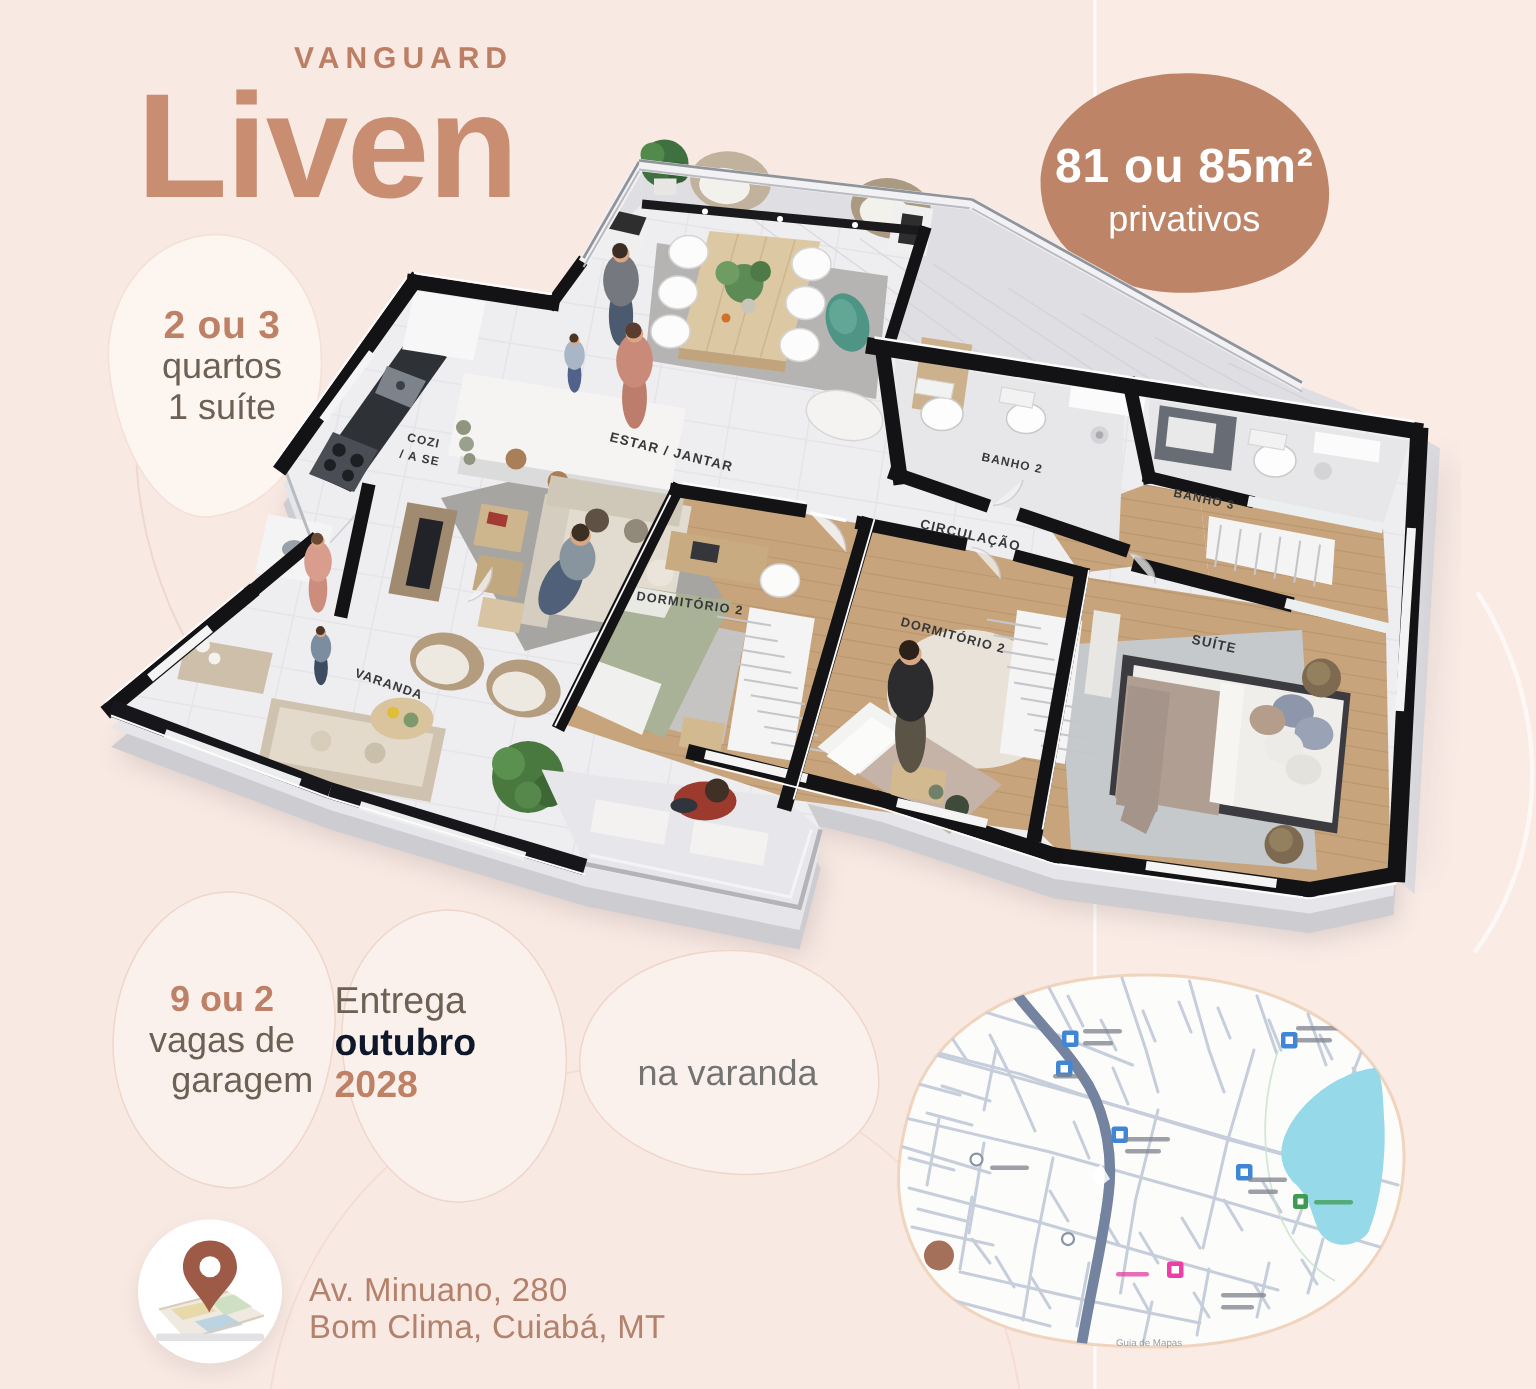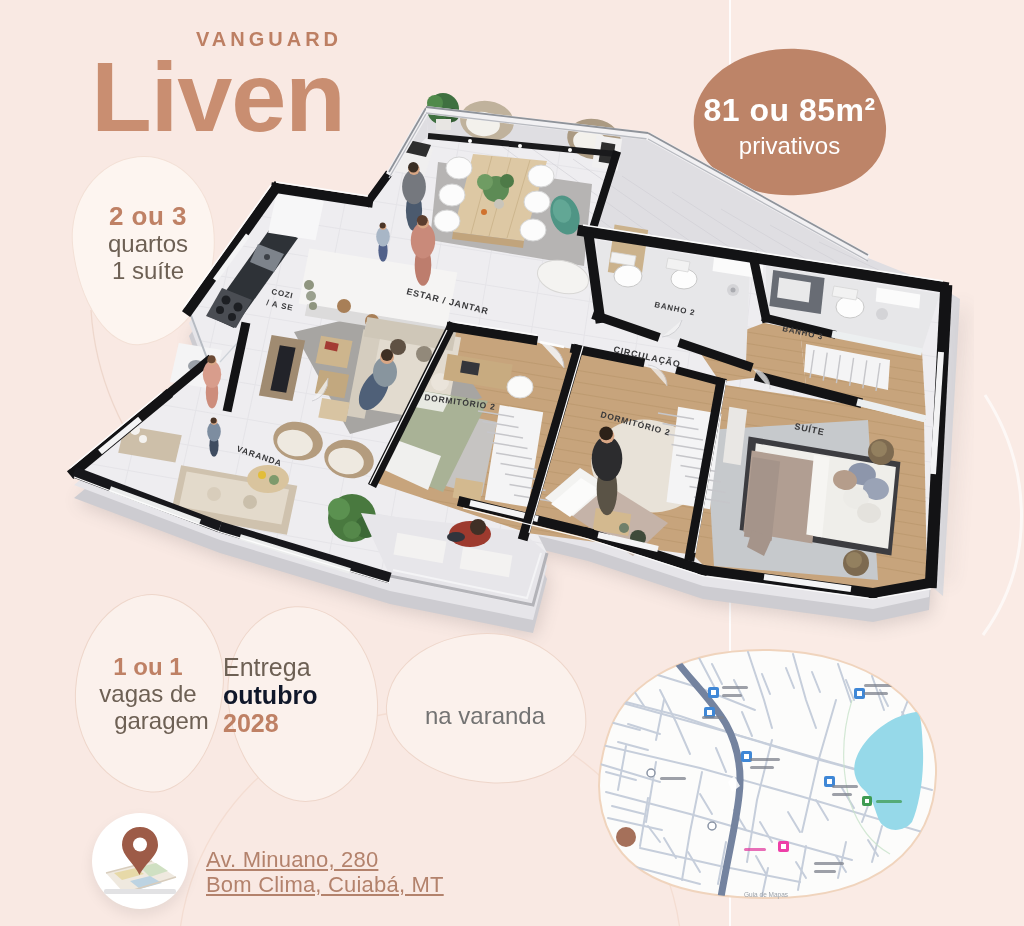--- a/index.html
+++ b/index.html
@@ -582,21 +582,21 @@
       <ellipse cx="607" cy="489.2" rx="10.3" ry="26.1" fill="#5a5346"></ellipse>
       <ellipse cx="607" cy="458.6" rx="15.3" ry="22.5" fill="#2c2c2e"></ellipse>
       <circle cx="607" cy="436.1" r="7.4" fill="#d9a785"></circle>
       <circle cx="606.1" cy="433.4" r="6.8" fill="#2c2118"></circle>
     </g>
 </svg>
 
 <div class="abs" style="left:75px;top:594px;width:146px;height:196px;background:#fbf1ec;border:1.5px solid #eed6ca;border-radius:50% 50% 44% 56% / 50% 44% 56% 50%;transform:rotate(4deg);"></div>
 
 <div class="abs" style="left:62px;top:655px;width:172px;text-align:center;line-height:24px;">
-<span style="font-size:24px;font-weight:bold;color:#bf8165;">1 ou 1</span><br>
+<span style="font-size:24px;font-weight:bold;color:#bf8165;">9 ou 2</span><br>
 <span style="font-size:24px;color:#6d6054;">vagas de</span><br>
 <span style="font-size:24px;color:#6d6054;margin-left:27px;">garagem</span>
 </div>
 
 <div class="abs" style="left:228px;top:606px;width:148px;height:194px;background:#fbf1ec;border:1.5px solid #eed6ca;border-radius:48% 52% 50% 50% / 44% 50% 50% 56%;transform:rotate(-3deg);"></div>
 
 <div class="abs" style="left:223px;top:655px;width:158px;text-align:left;line-height:25px;">
 <span style="font-size:25px;color:#6d6054;">Entrega</span><br>
 <span style="font-size:25px;font-weight:bold;color:#0f172a;">outubro</span><br>
 <span style="font-size:25px;font-weight:bold;color:#bf8165;">2028</span>
@@ -733,13 +733,13 @@
 <polygon points="38,68 58,63 70,70 48,76" fill="#bcd3e2"></polygon>
 <polyline points="14,60 60,48" stroke="#d8cdbd" stroke-width="1.5" fill="none"></polyline>
 <polyline points="32,80 84,64" stroke="#d8cdbd" stroke-width="1.5" fill="none"></polyline>
 <rect x="12" y="76" width="72" height="5" rx="2" fill="#e2e2e4"></rect>
 </g>
 
 <path d="M48 14 C37.5 14 30 21.5 30 32 C30 42.5 42 50 47.5 62 C53.5 50 66 42.5 66 32 C66 21.5 58.5 14 48 14 Z" fill="#9d5b47"></path>
 <circle cx="48" cy="31.5" r="7" fill="#ffffff"></circle>
 </svg>
 
-<div class="abs" style="left:206px;top:847px;font-size:22px;line-height:25px;color:#b3826c;letter-spacing:0.2px;text-decoration:underline;">Av. Minuano, 280<br>Bom Clima, Cuiabá, MT</div>
+<div class="abs" style="left:206px;top:847px;font-size:22px;line-height:25px;color:#b3826c;letter-spacing:0.2px;">Av. Minuano, 280<br>Bom Clima, Cuiabá, MT</div>
 
 </body></html>

